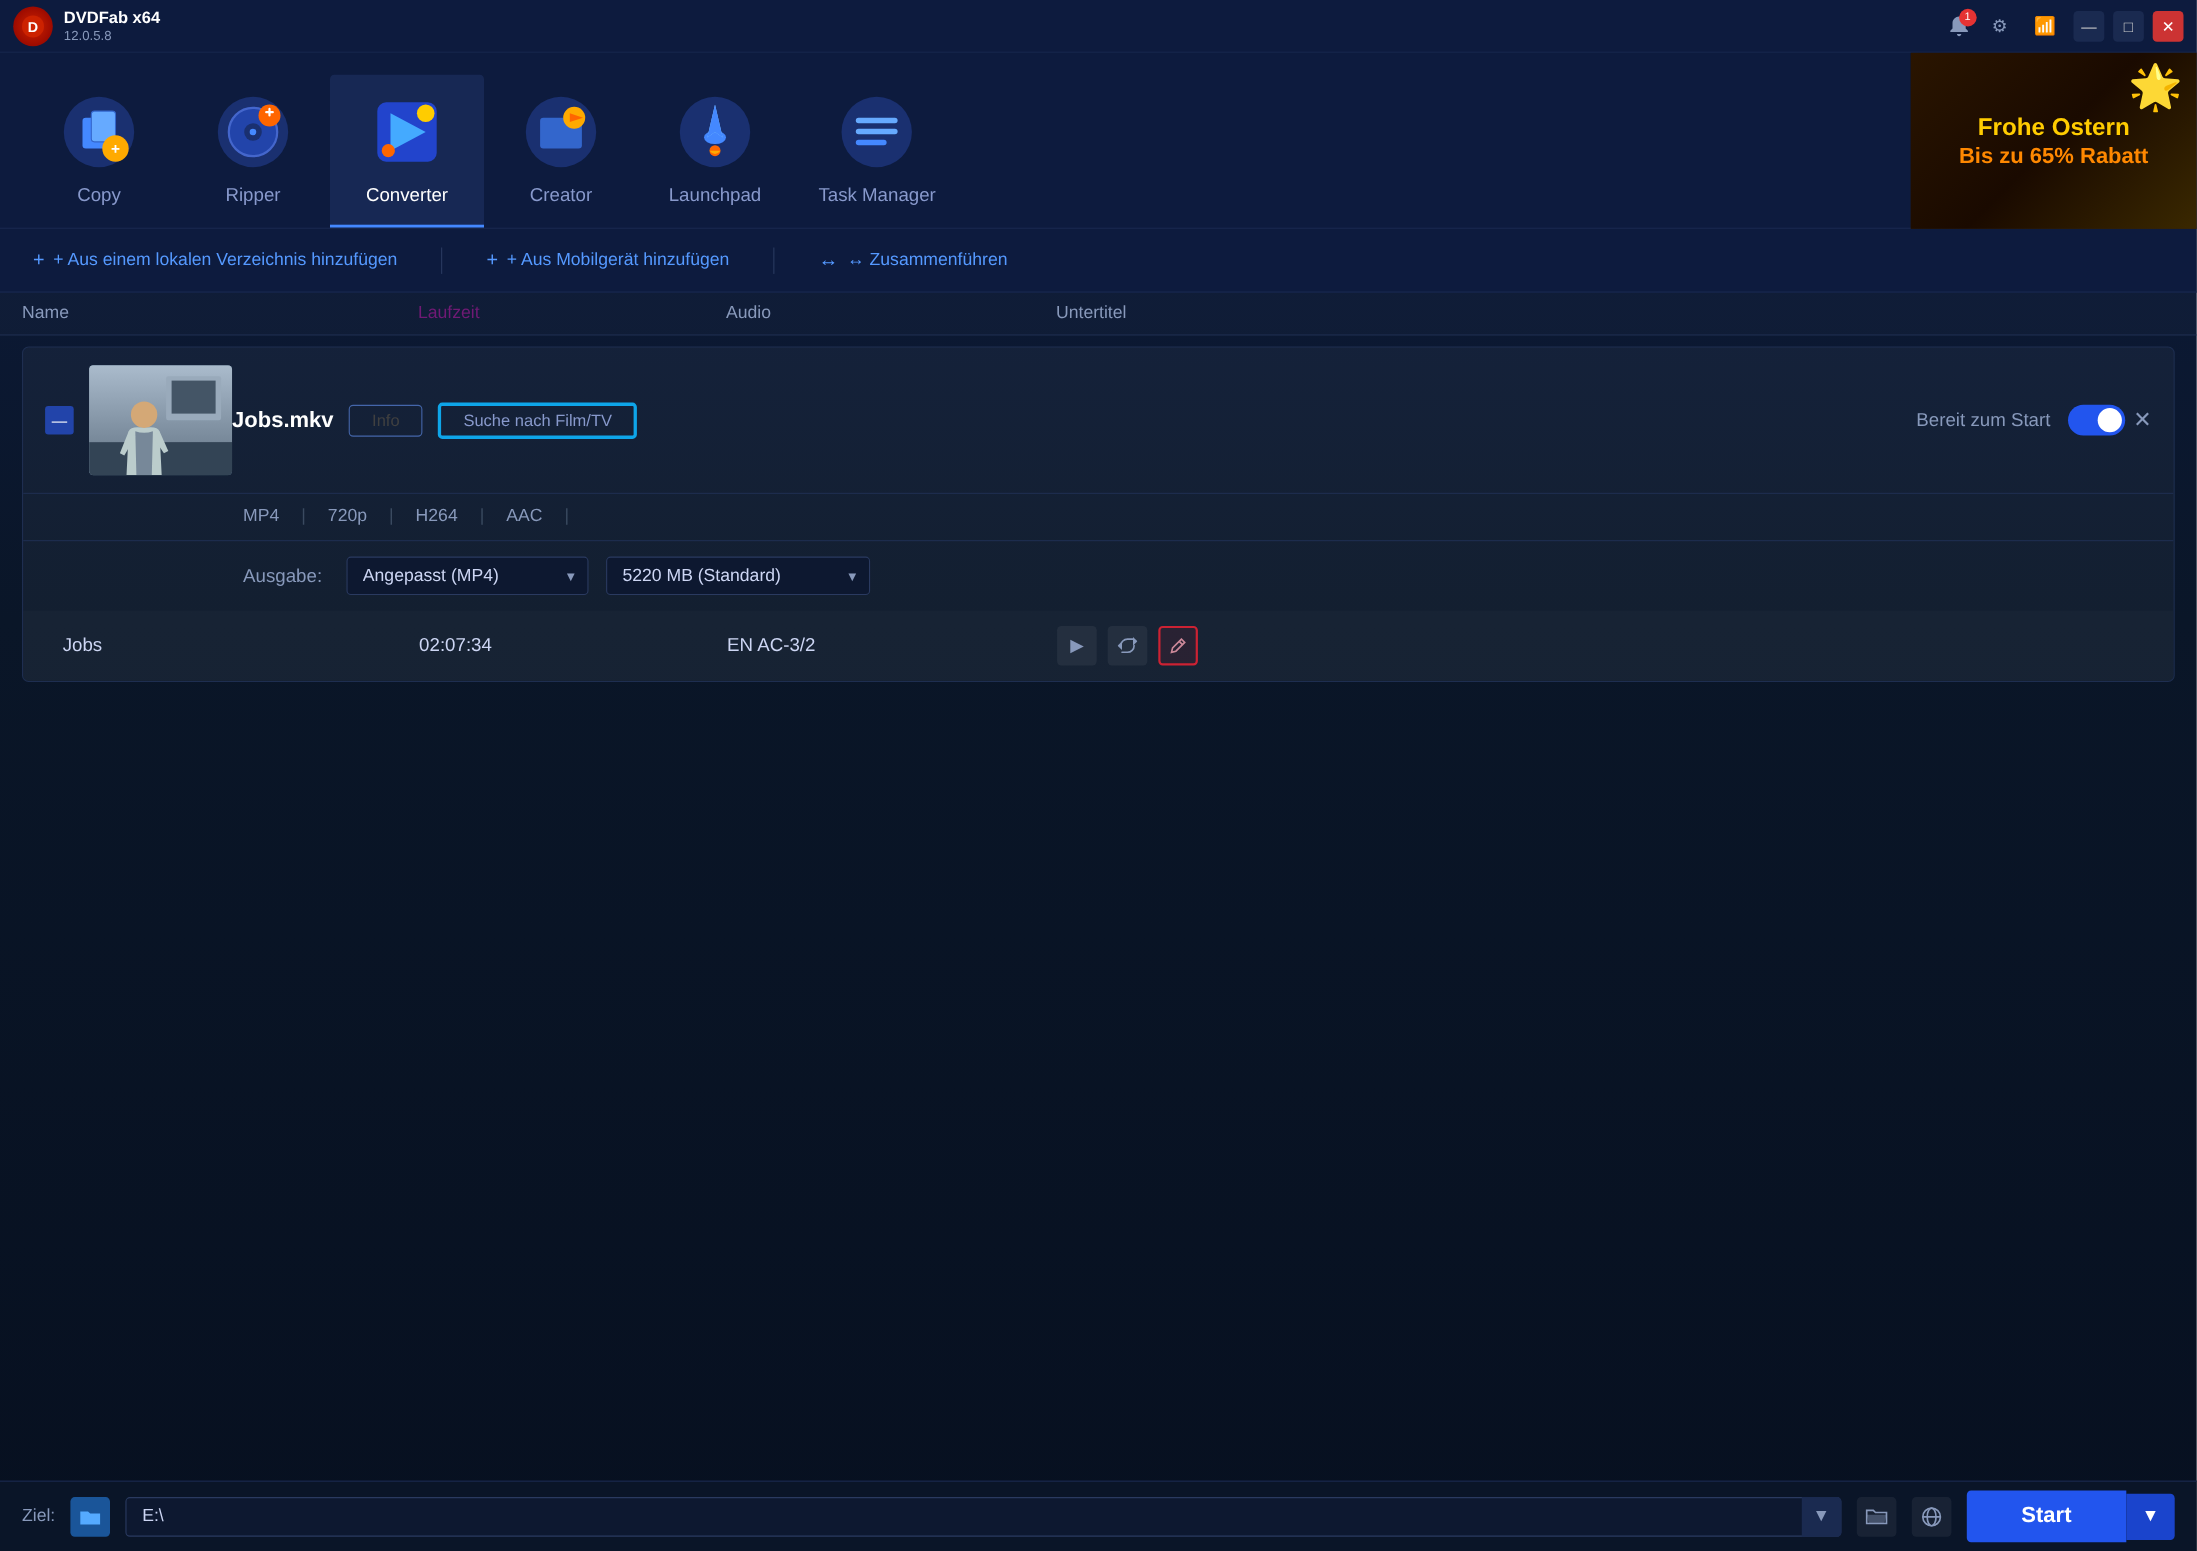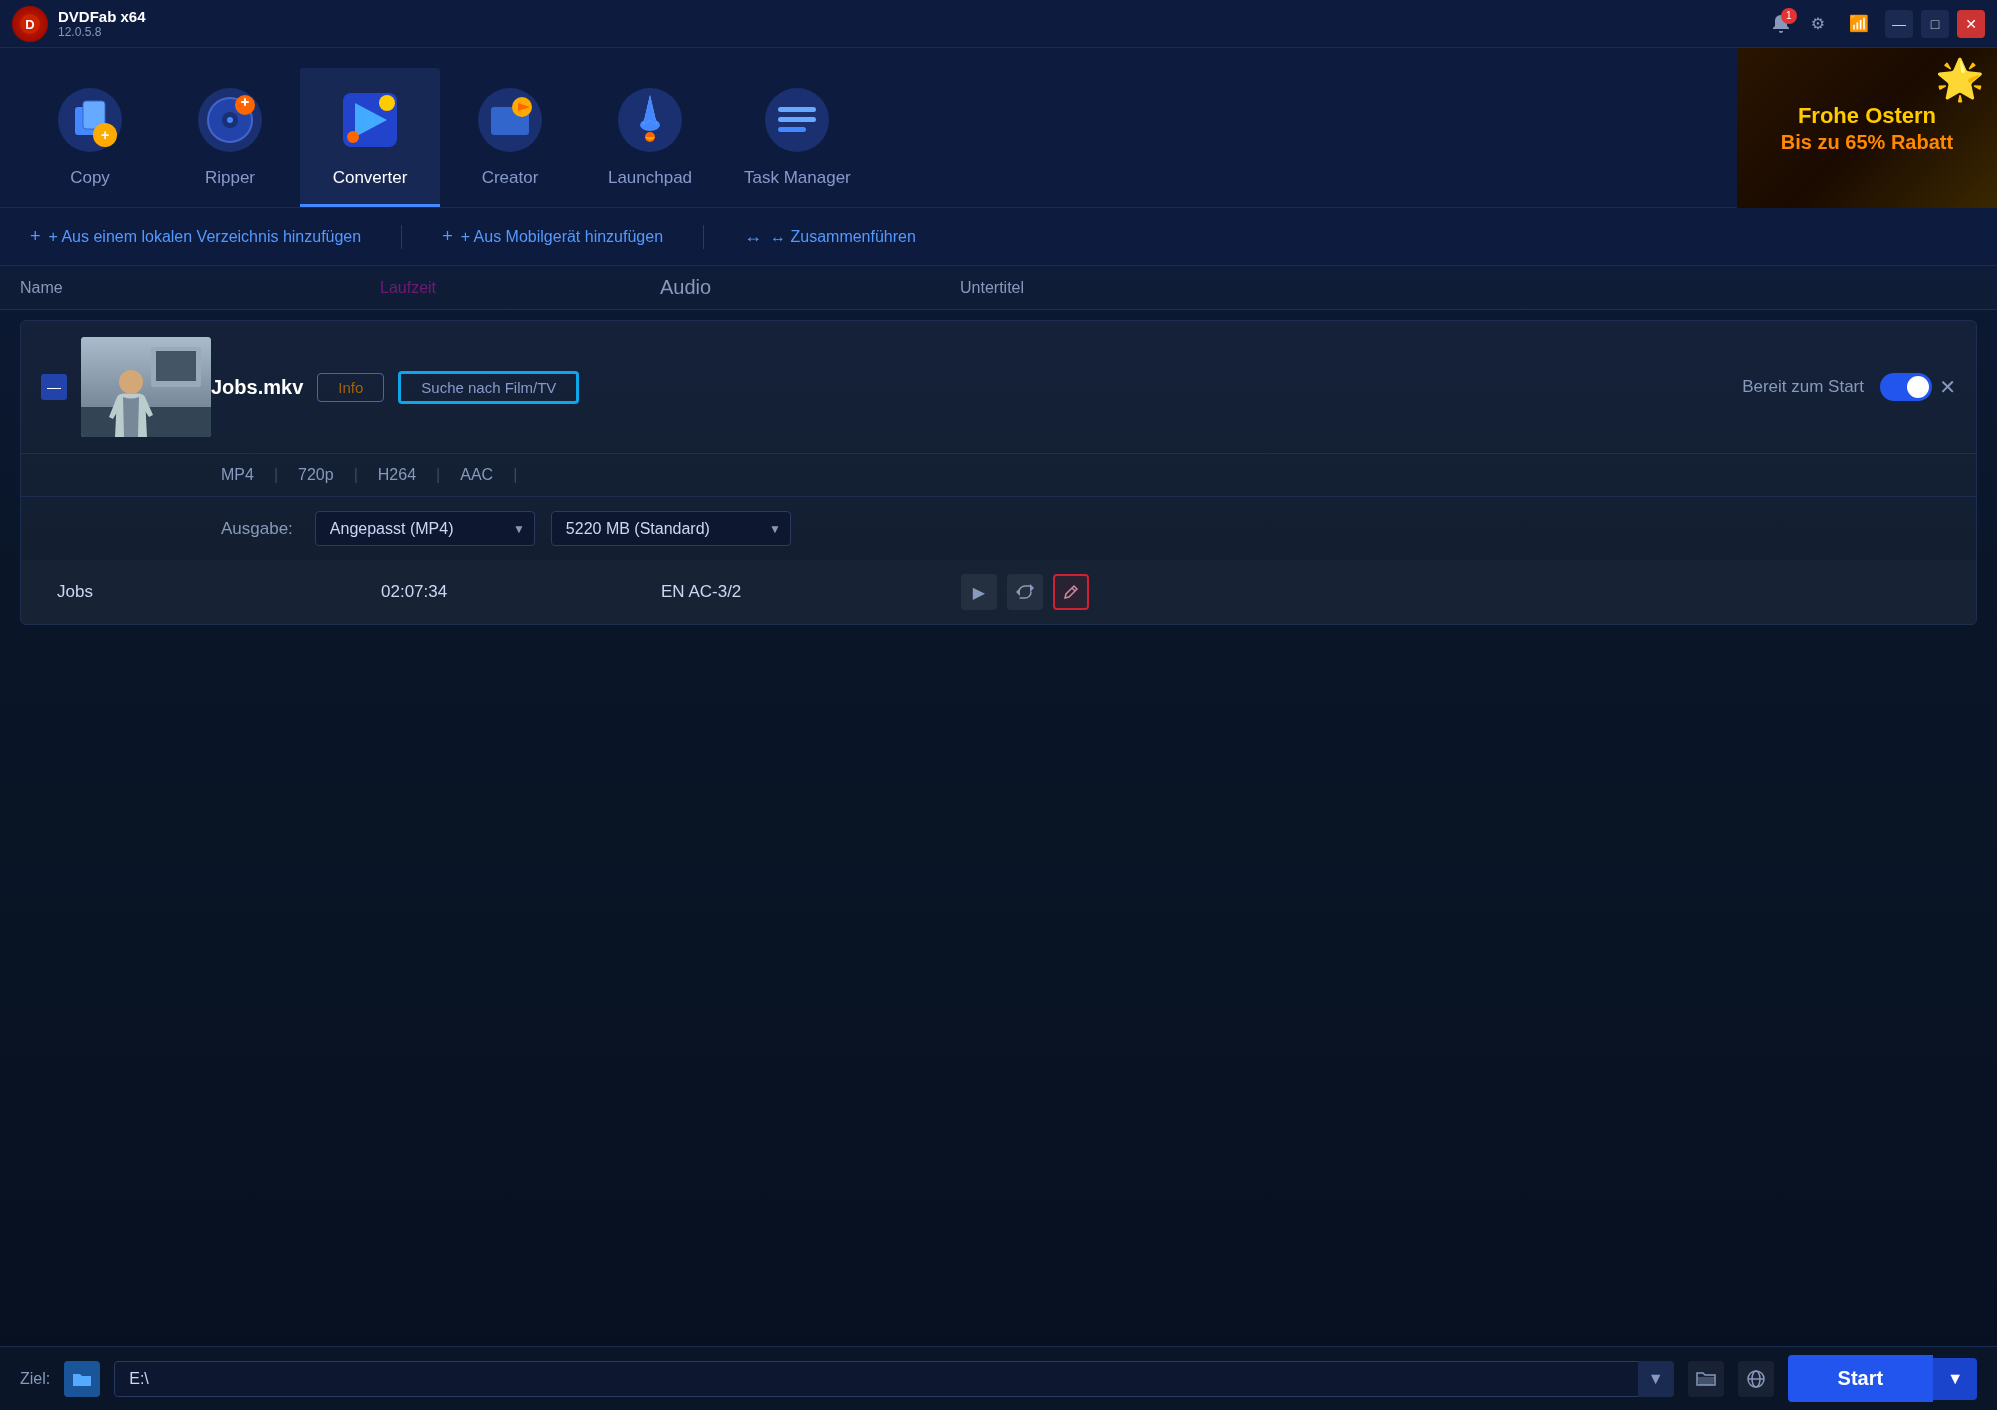--- a/index.html
+++ b/index.html
@@ -200,21 +200,21 @@
     
     .table-header {
       display: flex;
       align-items: center;
       padding: 10px 20px;
       border-bottom: 1px solid #1e2e50;
       background: rgba(255,255,255,0.02);
     }
     .col-name { width: 360px; color: #8899bb; font-size: 16px; }
     .col-duration { width: 280px; color: #701a75; font-size: 16px; }
-    .col-audio { width: 300px; color: #8899bb; font-size: 20px; }
+    .col-audio { width: 300px; color: #8899bb; font-size: 16px; }
     .col-subtitle { flex: 1; color: #8899bb; font-size: 16px; }
 
     
     .file-container {
       margin: 10px 20px;
       background: rgba(255,255,255,0.04);
       border-radius: 6px;
       border: 1px solid #1e2e50;
       overflow: hidden;
     }
@@ -250,21 +250,21 @@
     .file-name {
       font-size: 20px;
       font-weight: bold;
       color: #ffffff;
     }
     .info-btn {
       padding: 5px 20px;
       background: transparent;
       border: 1px solid #4466aa;
       border-radius: 4px;
-      color: #a16207;
+      color: #404040;
       font-size: 15px;
       cursor: pointer;
     }
     .search-btn {
       padding: 5px 20px;
       background: transparent;
       border: 3px solid #0ea5e9;
       border-radius: 4px;
       color: #8899cc;
       font-size: 15px;

